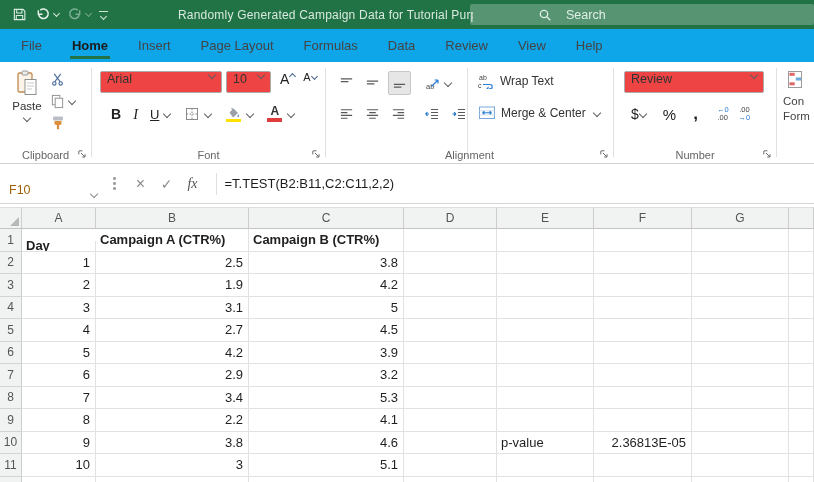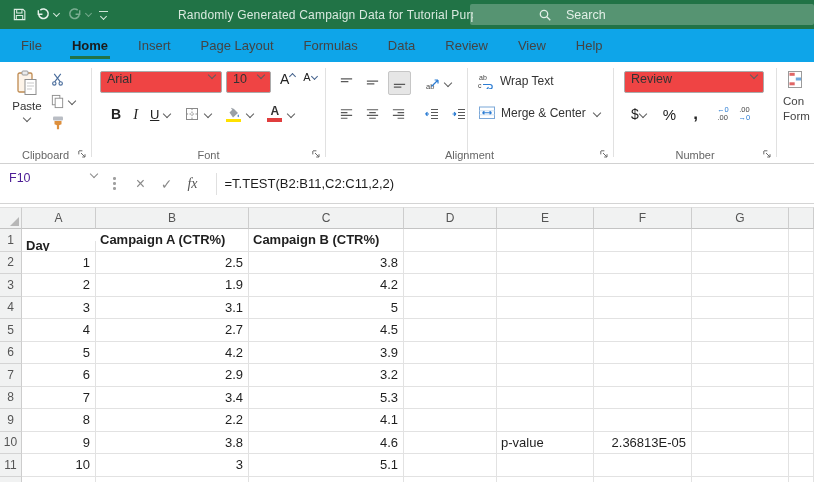--- a/index.html
+++ b/index.html
@@ -62,21 +62,21 @@
   .decicon .blue{color:#2b7cd3;}
   .numglyph{font-size:14px;color:#222;padding:0 4px;}
 
   
   .grp-cond{left:777px;width:37px;overflow:hidden;}
   .cond-inner{position:absolute;left:6px;top:8px;width:90px;display:flex;flex-direction:column;align-items:flex-start;}
   .cond-inner .txt{font-size:11.5px;color:#444;line-height:15px;margin-top:4px;}
 
   
   .fbar{position:absolute;top:164px;left:0;right:0;height:39px;background:#fff;border-bottom:1px solid #d4d4d4;display:flex;align-items:center;}
-  .namebox{width:96px;height:26px;display:flex;align-items:flex-start;padding-left:9px;font-size:12.5px;color:#4c1d95;flex:none;}
+  .namebox{width:96px;height:26px;display:flex;align-items:flex-end;padding-left:9px;font-size:12.5px;color:#a16207;flex:none;}
   .namebox .chev{margin-left:auto;margin-right:8px;border-color:#8a8a8a;}
   .dots{flex:none;width:2.5px;height:2.5px;border-radius:50%;background:#a0a0a0;box-shadow:0 -5px 0 #a0a0a0,0 5px 0 #a0a0a0;margin:0 12px 0 8px;}
   .fico{flex:none;width:26px;text-align:center;font-size:14px;color:#8a8a8a;}
   .fx{font-family:"Liberation Serif",serif;font-style:italic;font-size:14px;color:#555;}
   .fsep{flex:none;width:1px;height:22px;background:#e0e0e0;margin:0 8px 0 10px;}
   .formulatext{font-size:13px;color:#1c1c1c;white-space:nowrap;}
 
   
   .sheet{position:absolute;top:207px;left:0;right:0;bottom:0;overflow:hidden;font-size:13px;color:#1f1f1f;}
   .colheads{display:flex;height:22px;}

